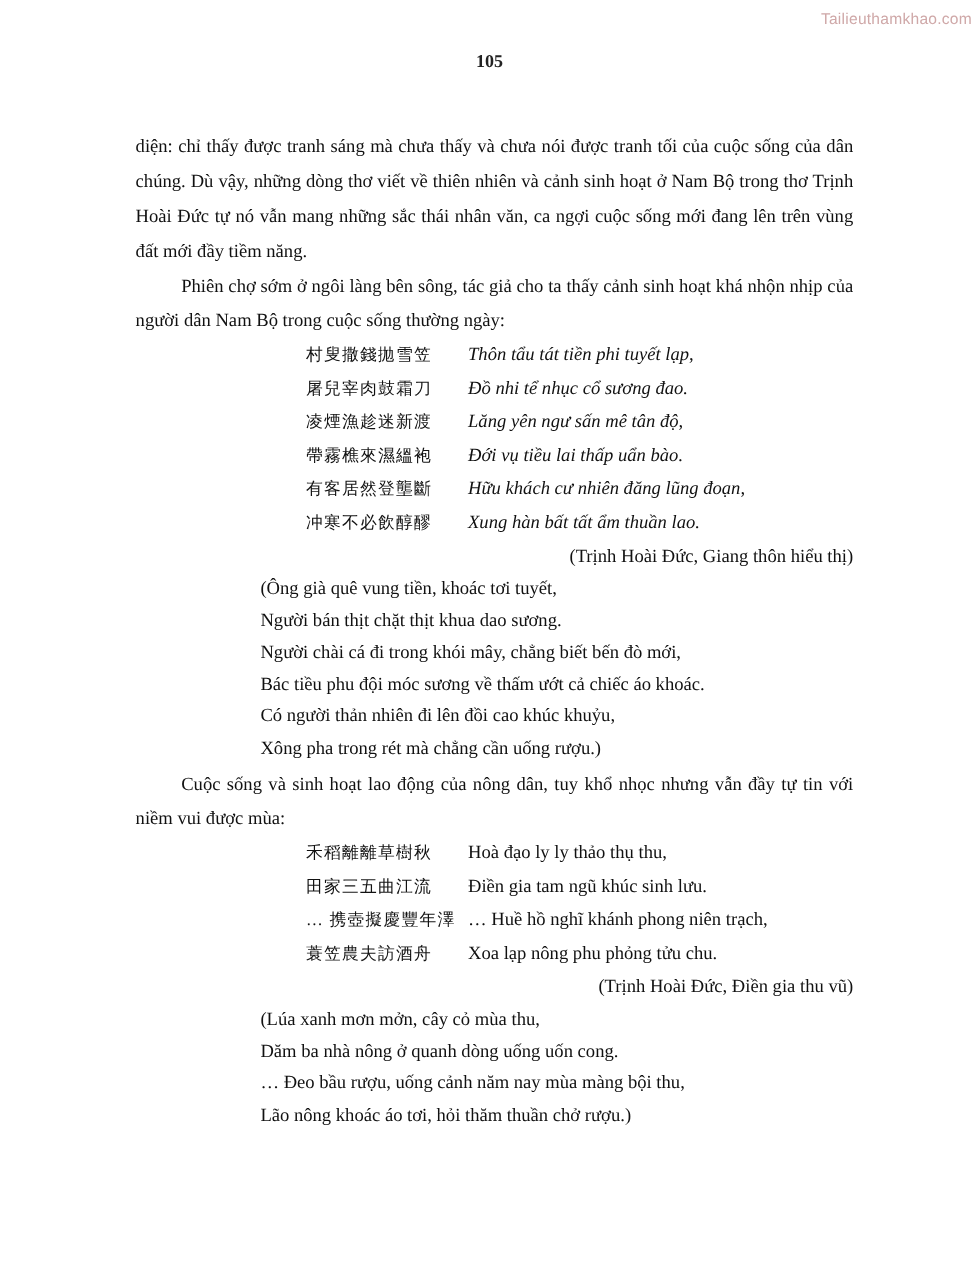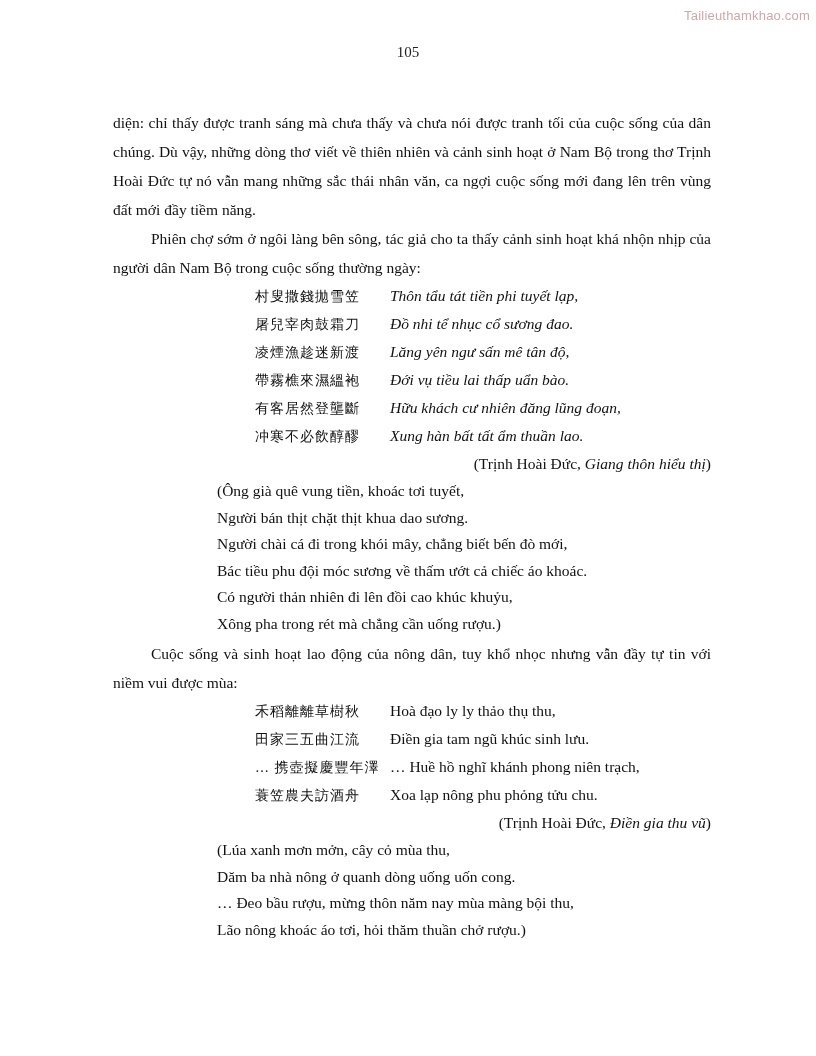--- a/index.html
+++ b/index.html
@@ -25,20 +25,21 @@
     letter-spacing: 0.2px;
   }
   .page-number {
     position: absolute;
     top: 44px;
     left: 0;
     width: 100%;
     text-align: center;
     font-size: 15px;
     color: #222;
+    font-weight: bold;
   }
   .content {
     position: absolute;
     top: 108px;
     left: 113px;
     width: 598px;
     font-size: 15.5px;
     line-height: 29px;
     text-align: justify;
   }
@@ -62,21 +63,21 @@
     padding-left: 0px;
     font-size: 15.5px;
   }
   .poem.italic-vi .vi { font-style: italic; }
 
   .attribution {
     text-align: right;
     line-height: 28px;
     font-size: 15.5px;
   }
-  .attribution .title { font-style: italic; }
+  .attribution .title { }
 
   .translation {
     margin-left: 104px;
     line-height: 26.5px;
     text-align: left;
     font-size: 15.5px;
   }
   .translation + .para { margin-top: 2px; }
 </style>
 </head>
@@ -120,17 +121,17 @@
         <div class="poem-row"><span class="cn">田家三五曲江流</span><span class="vi">Điền gia tam ngũ khúc sinh lưu.</span></div>
         <div class="poem-row"><span class="cn">… 携壺擬慶豐年澤</span><span class="vi">… Huề hồ nghĩ khánh phong niên trạch,</span></div>
         <div class="poem-row"><span class="cn">蓑笠農夫訪酒舟</span><span class="vi">Xoa lạp nông phu phỏng tửu chu.</span></div>
       </div>
   </div>
   <div class="attribution"><span>(Trịnh Hoài Đức, </span><span class="title">Điền gia thu vũ</span><span>)</span></div>
 
   <div class="translation">
       <div class="tl">(Lúa xanh mơn mởn, cây cỏ mùa thu,</div>
       <div class="tl">Dăm ba nhà nông ở quanh dòng uống uốn cong.</div>
-      <div class="tl">… Đeo bầu rượu, mừng thôn năm nay mùa màng bội thu,</div>
+      <div class="tl">… Đeo bầu rượu, uống cảnh năm nay mùa màng bội thu,</div>
       <div class="tl">Lão nông khoác áo tơi, hỏi thăm thuần chở rượu.)</div>
     </div>
 
 </div>
 
 </body></html>

